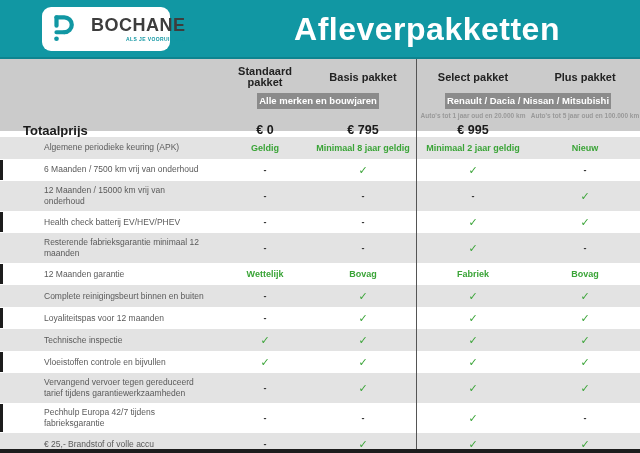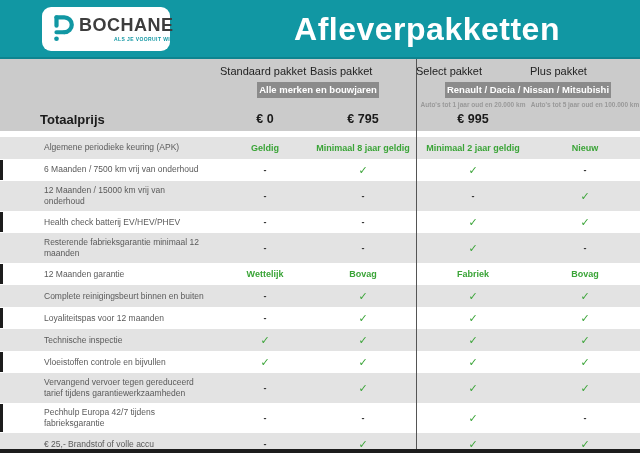--- a/index.html
+++ b/index.html
@@ -11,21 +11,21 @@
   }
 
   
   .topbar {
     position:relative; height:59px; background:#1197a3;
     border-bottom:2px solid rgba(0,0,0,0.12);
   }
   .logo-card {
     position:absolute; left:42px; top:7px; width:128px; height:44px;
     background:#ffffff; border-radius:9px;
-    display:flex; align-items:center; padding:4px 8px 4px 8px;
+    display:flex; align-items:center; padding:4px 8px 4px 8px;gap:12px;
   }
   .logo-icon { width:26px; height:34px; flex:0 0 auto; margin-right:3px; }
   .logo-textwrap { display:flex; flex-direction:column; align-items:flex-end; }
   .logo-name {
     font-size:18px; font-weight:bold; color:#3d3d3d; letter-spacing:0.5px; line-height:1;
   }
   .logo-tagline {
     font-size:5px; font-weight:bold; color:#1197a3; letter-spacing:0.4px; margin-top:2px;
   }
   .page-title {
@@ -37,39 +37,39 @@
   .grid5 {
     display:grid;
     grid-template-columns:220px 90px 106px 114px 110px;
     align-items:center;
   }
 
   
   .band { background:#cbcbcb; height:72px; padding-top:7px; }
   .band .grid5 { align-items:center; }
   .pkg-label {
-    text-align:left; font-size:11px; font-weight:normal; color:#222222; line-height:1;
+    text-align:center; font-size:11px; font-weight:bold; color:#222222; line-height:1;
   }
   .badge-row { margin-top:5px; }
   .badge {
     justify-self:center; background:#8b8b8b; color:#ffffff;
     font-size:9.5px; font-weight:bold; text-align:center;
     padding:2px 2px; line-height:1.25; white-space:nowrap;
   }
   .badge-1 { grid-column:2 / span 2; }
   .badge-2 { grid-column:4 / span 2; }
   .notes-row { margin-top:1px; height:11px; }
   .note {
     text-align:center; font-size:6.5px; font-weight:bold; color:#999999; white-space:nowrap;
   }
   .note-1 { grid-column:4; }
   .note-2 { grid-column:5; }
   .totaal-row { margin-top:2px; }
   .totaal-label {
-    padding-left:40px; font-size:13px; font-weight:bold; color:#1a1a1a;
+    padding-left:23px; font-size:13px; font-weight:bold; color:#1a1a1a;
   }
   .price { text-align:center; font-size:12.5px; font-weight:bold; color:#1a1a1a; }
 
   
   .rows { margin-top:6px; }
   .row { position:relative; min-height:22px; }
   .row:nth-child(odd)  { background:#e3e3e3; }
   .row:nth-child(even) { background:#ffffff; }
   .row:nth-child(even)::before {
     content:""; position:absolute; left:0; top:1px; bottom:1px; width:3px; background:#1d1d1d;

